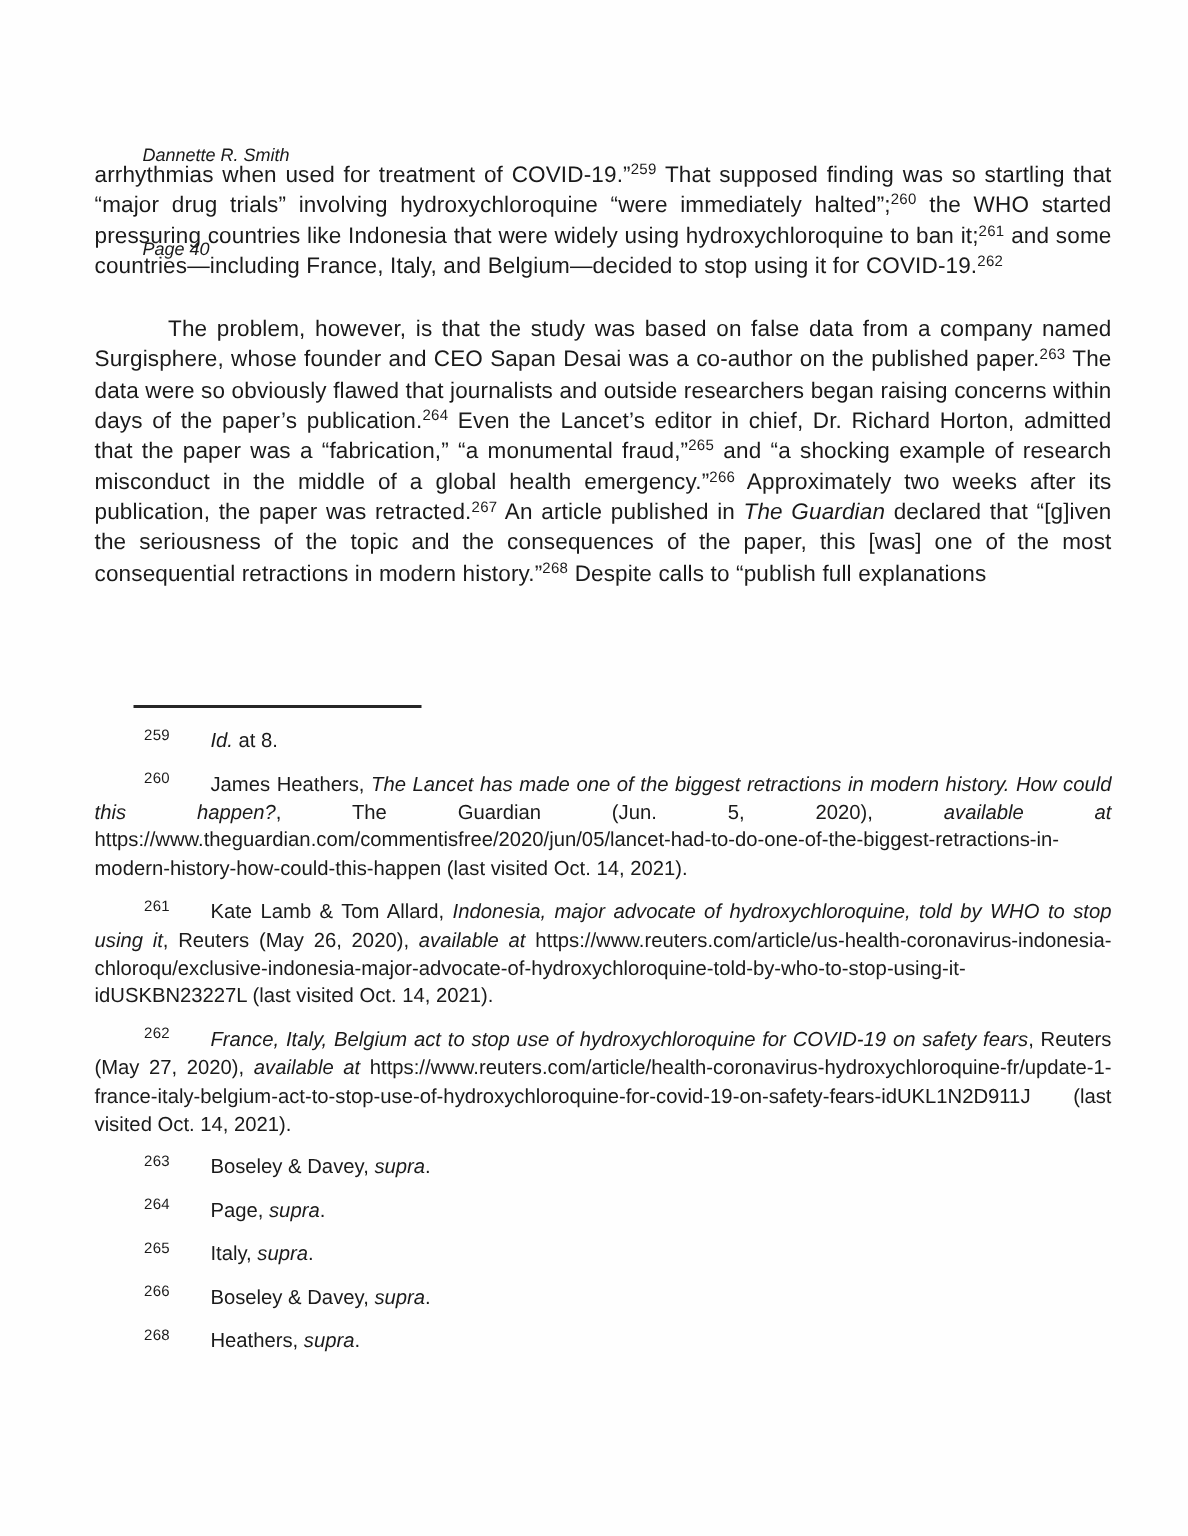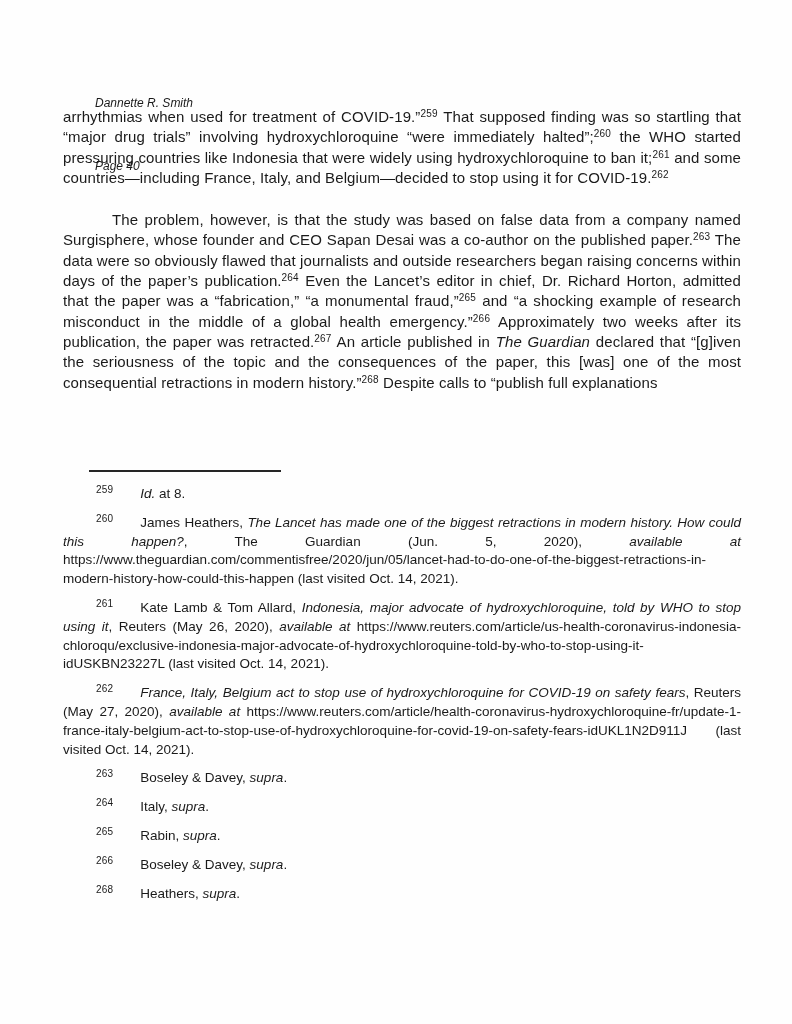--- a/index.html
+++ b/index.html
@@ -100,23 +100,23 @@
     <p class="fn"><sup class="fn-num">259</sup><span><span class="s-i">Id.</span><span> at 8.</span></span></p>
 
     <p class="fn"><sup class="fn-num">260</sup><span><span>James Heathers, </span><span class="s-i">The Lancet has made one of the biggest retractions in modern history. How could this happen?</span><span>, The Guardian (Jun. 5, 2020), </span><span class="s-i">available at</span><span> </span><span class="s-u">https://www.theguardian.com/commentisfree/2020/jun/05/lancet-had-to-do-one-of-the-biggest-retractions-in-modern-history-how-could-this-happen</span><span> (last visited Oct. 14, 2021).</span></span></p>
 
     <p class="fn"><sup class="fn-num">261</sup><span><span>Kate Lamb &amp; Tom Allard, </span><span class="s-i">Indonesia, major advocate of hydroxychloroquine, told by WHO to stop using it</span><span>, Reuters (May 26, 2020), </span><span class="s-i">available at</span><span> </span><span class="s-u">https://www.reuters.com/article/us-health-coronavirus-indonesia-chloroqu/exclusive-indonesia-major-advocate-of-hydroxychloroquine-told-by-who-to-stop-using-it-idUSKBN23227L</span><span> (last visited Oct. 14, 2021).</span></span></p>
 
     <p class="fn"><sup class="fn-num">262</sup><span><span class="s-i">France, Italy, Belgium act to stop use of hydroxychloroquine for COVID-19 on safety fears</span><span>, Reuters (May 27, 2020), </span><span class="s-i">available at</span><span> </span><span class="s-u">https://www.reuters.com/article/health-coronavirus-hydroxychloroquine-fr/update-1-france-italy-belgium-act-to-stop-use-of-hydroxychloroquine-for-covid-19-on-safety-fears-idUKL1N2D911J</span><span> (last visited Oct. 14, 2021).</span></span></p>
 
     <p class="fn"><sup class="fn-num">263</sup><span><span>Boseley &amp; Davey, </span><span class="s-i">supra</span><span>.</span></span></p>
 
-    <p class="fn"><sup class="fn-num">264</sup><span><span>Italy, </span><span class="s-i">supra</span><span>.</span></span></p>
+    <p class="fn"><sup class="fn-num">264</sup><span><span>Page, </span><span class="s-i">supra</span><span>.</span></span></p>
 
-    <p class="fn"><sup class="fn-num">265</sup><span><span>Rabin, </span><span class="s-i">supra</span><span>.</span></span></p>
+    <p class="fn"><sup class="fn-num">265</sup><span><span>Italy, </span><span class="s-i">supra</span><span>.</span></span></p>
 
     <p class="fn"><sup class="fn-num">266</sup><span><span>Boseley &amp; Davey, </span><span class="s-i">supra</span><span>.</span></span></p>
 
 
     <p class="fn"><sup class="fn-num">268</sup><span><span>Heathers, </span><span class="s-i">supra</span><span>.</span></span></p>
   </section>
 
 </div>
 
 </body></html>

